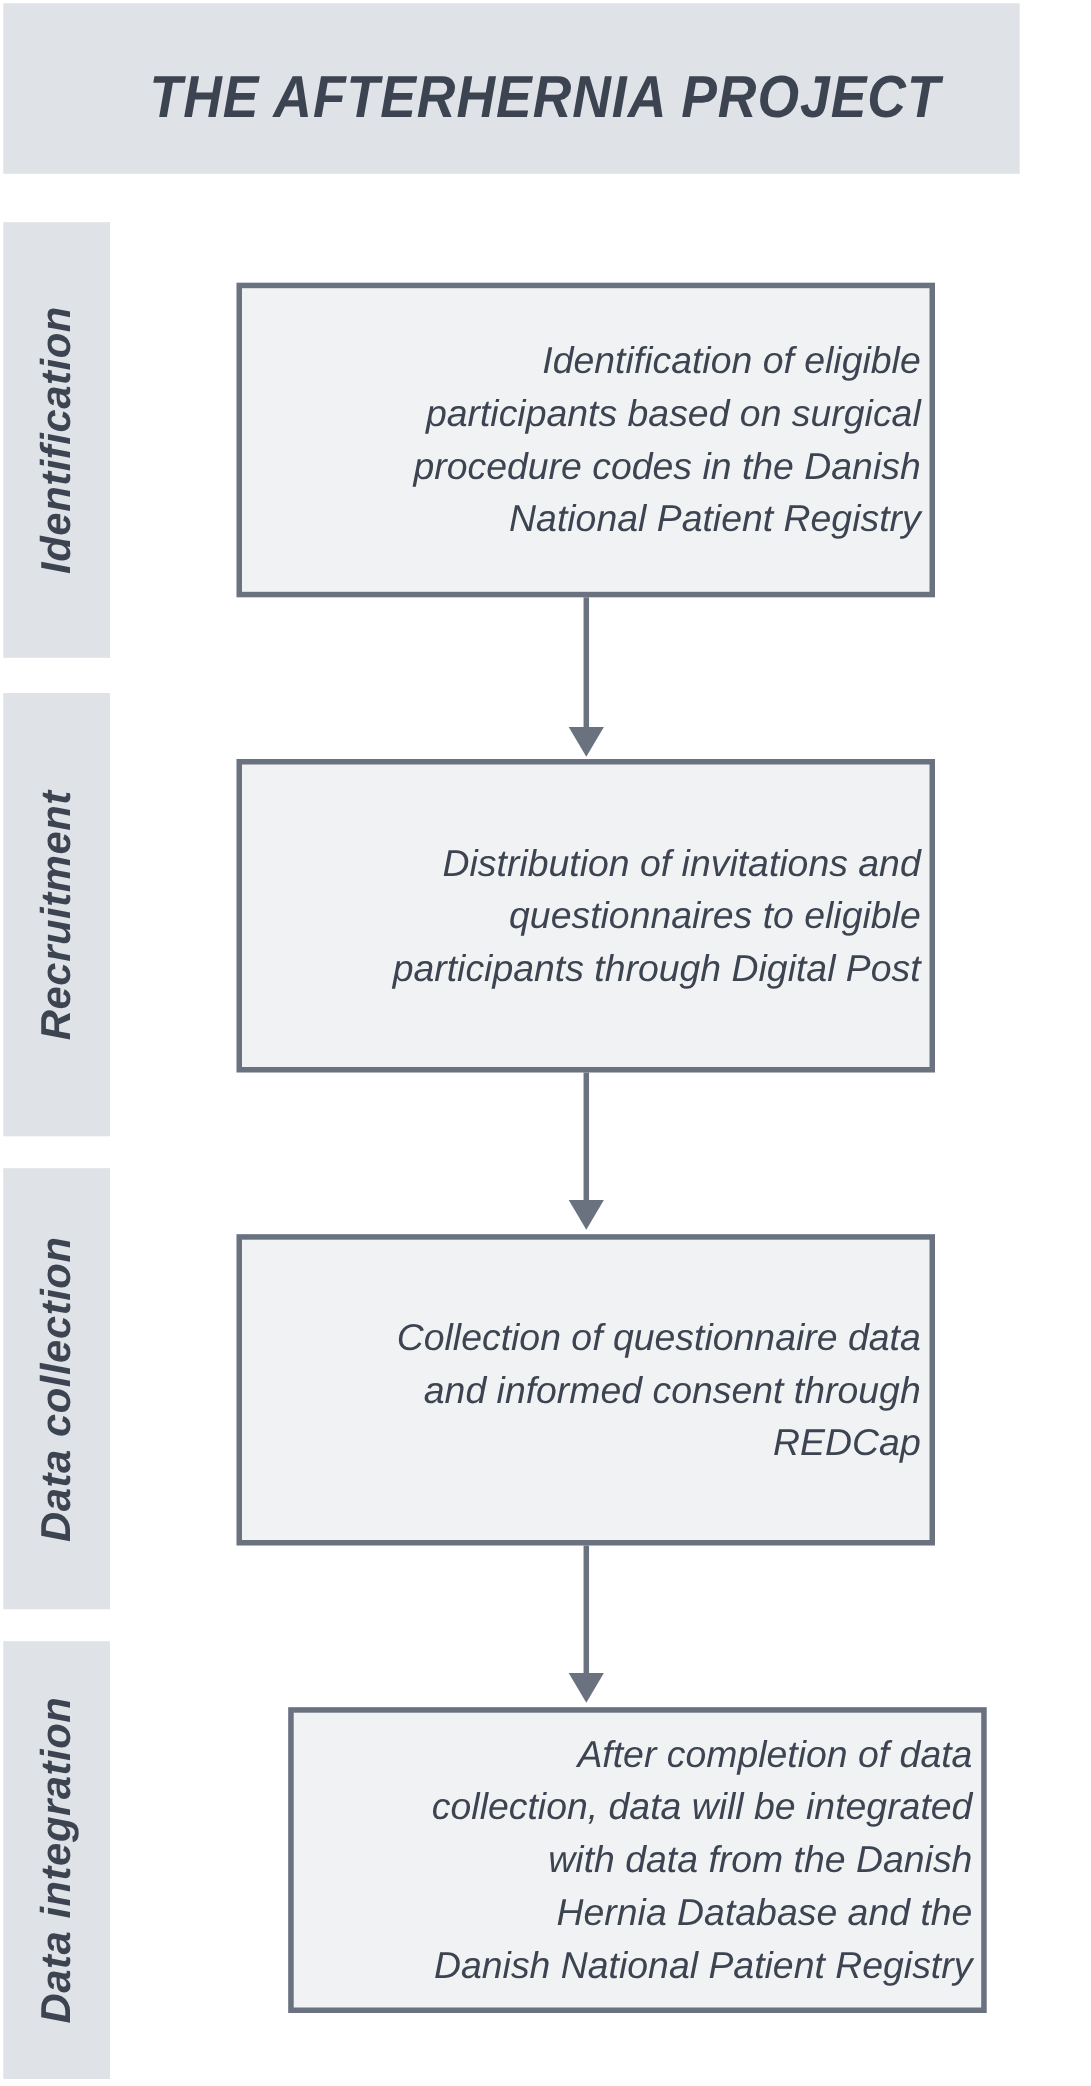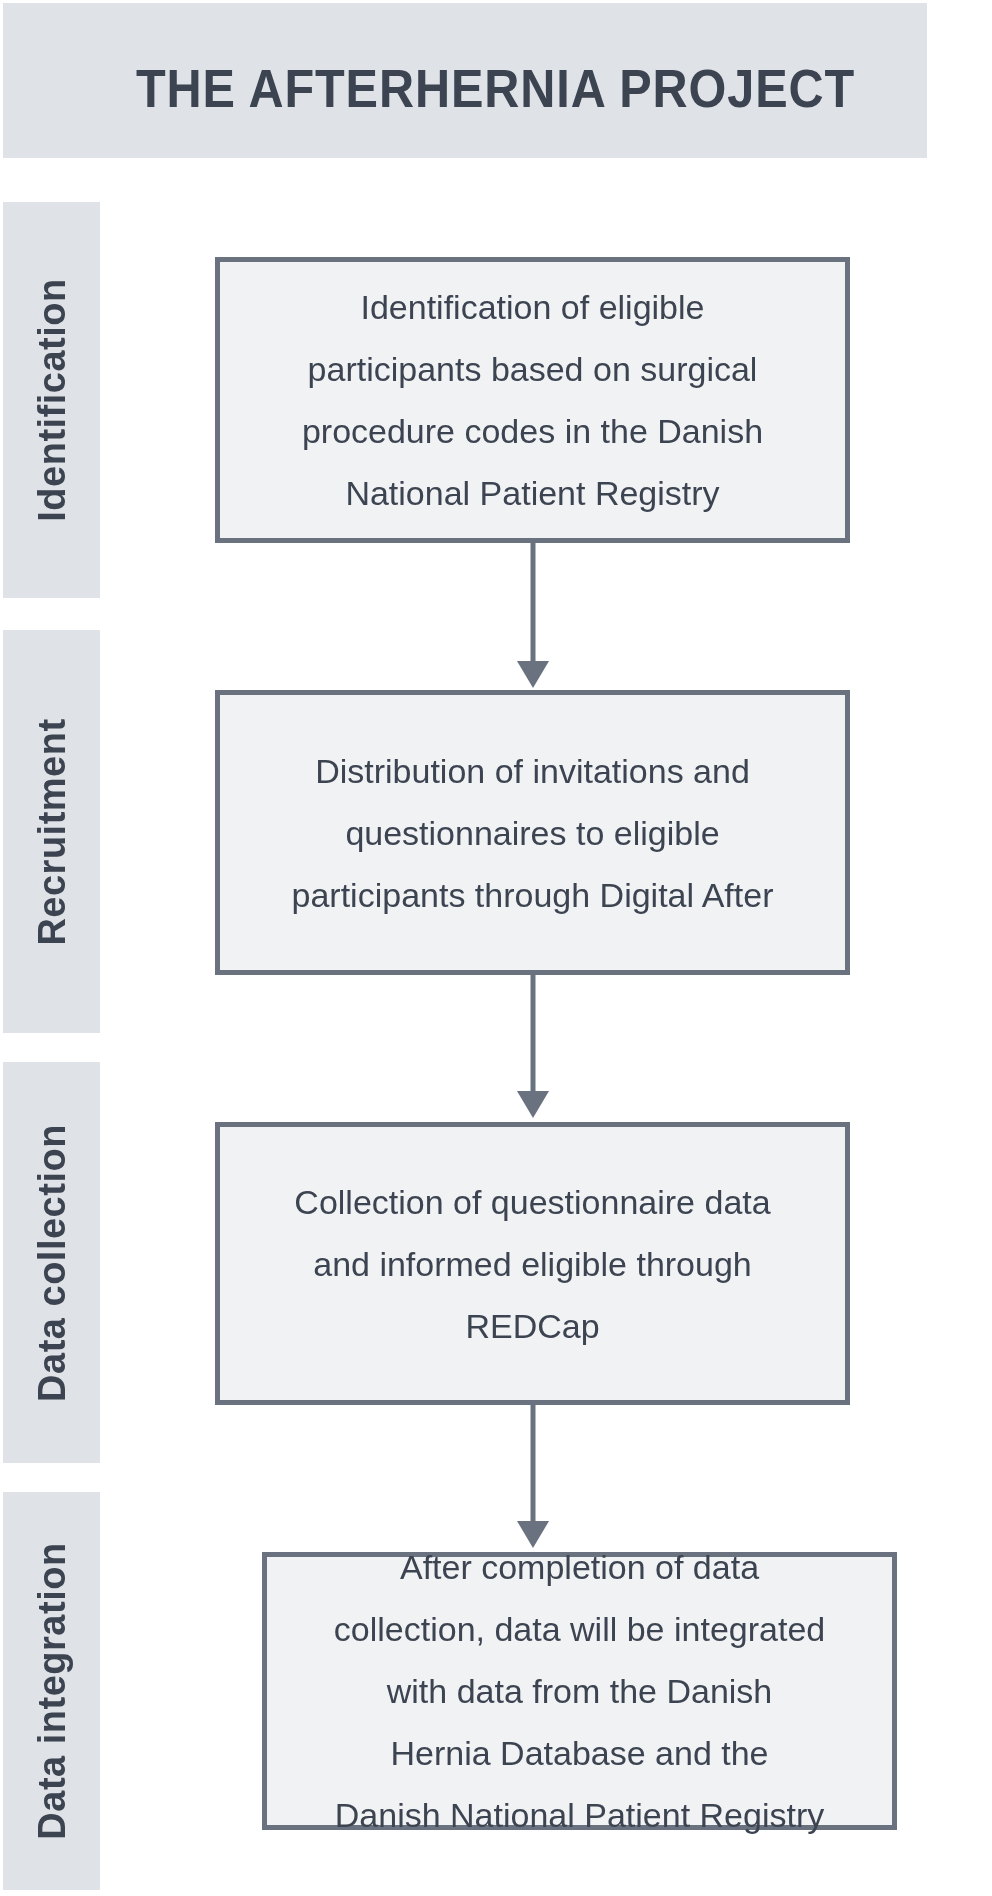--- a/index.html
+++ b/index.html
@@ -5,20 +5,21 @@
   html, body { margin: 0; padding: 0; background: #ffffff; }
   * { box-sizing: border-box; }
 
   .canvas {
     position: relative;
     width: 927px;
     height: 1896px;
     background: #ffffff;
     font-family: "Liberation Sans", sans-serif;
     overflow: hidden;
+    font-style: italic;
   }
 
   
   .header-band {
     position: absolute;
     left: 3px; top: 3px;
     width: 986px; height: 155px;
     background: var(--band, #dfe2e6);
     display: flex;
     align-items: center;
@@ -63,23 +64,23 @@
     left: 215px;
     width: 635px;
     background: var(--box_fill, #f1f2f4);
     border: 5px solid var(--line, #6a7280);
     display: flex;
     align-items: center;
     justify-content: center;
   }
   .flow-box .box-text {
     white-space: pre-line;
-    text-align: center;
+    text-align: right;
     font-size: 34px;
-    line-height: 62px;
+    line-height: 48px;
     color: var(--text, #3d4451);
     width: 100%;
     padding: 0 8px;
   }
   .box-1 { top: 257px;  height: 286px; }
   .box-2 { top: 690px;  height: 285px; }
   .box-3 { top: 1122px; height: 283px; }
   .box-4 { top: 1552px; height: 278px; margin-left: 47px; }
 
   
@@ -129,33 +130,33 @@
     <div class="arrow-stem"></div>
     <div class="arrow-head"></div>
   </div>
 
   <div class="stage-band band-2">
     <span class="stage-label">Recruitment</span>
   </div>
   <div class="flow-box box-2">
     <span class="box-text">Distribution of invitations and
 questionnaires to eligible
-participants through Digital After</span>
+participants through Digital Post</span>
   </div>
   <div class="flow-arrow arrow-2">
     <div class="arrow-stem"></div>
     <div class="arrow-head"></div>
   </div>
 
   <div class="stage-band band-3">
     <span class="stage-label">Data collection</span>
   </div>
   <div class="flow-box box-3">
     <span class="box-text">Collection of questionnaire data
-and informed eligible through
+and informed consent through
 REDCap</span>
   </div>
   <div class="flow-arrow arrow-3">
     <div class="arrow-stem"></div>
     <div class="arrow-head"></div>
   </div>
 
   <div class="stage-band band-4">
     <span class="stage-label">Data integration</span>
   </div>

